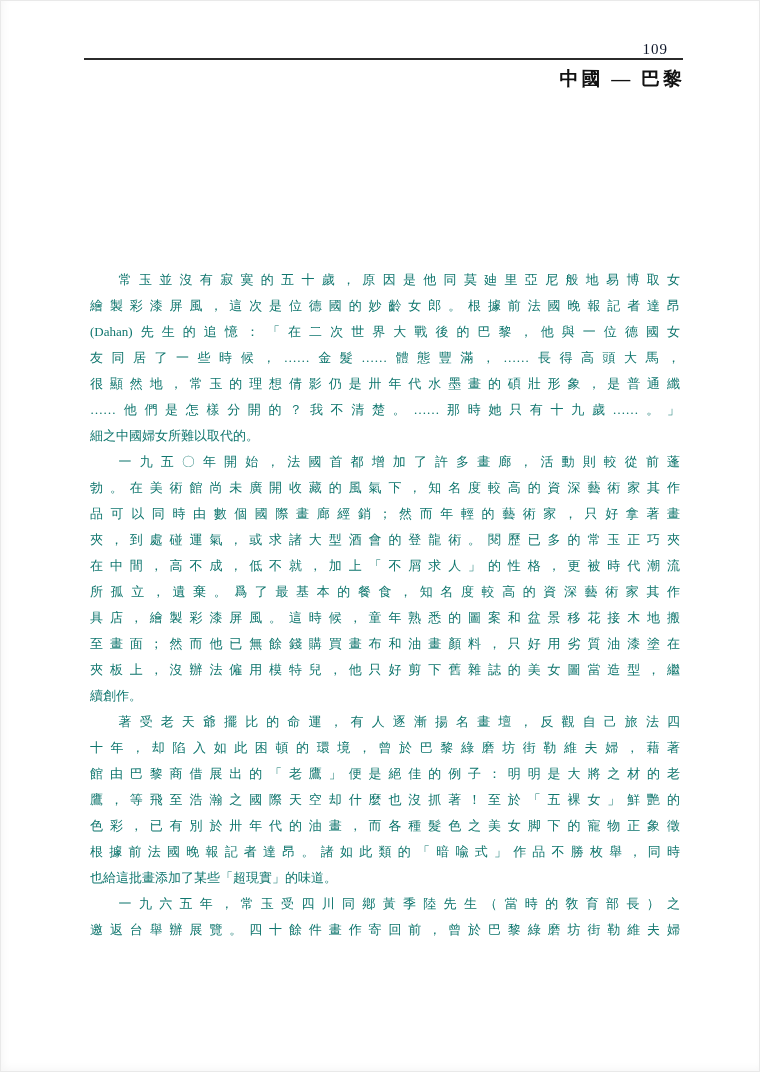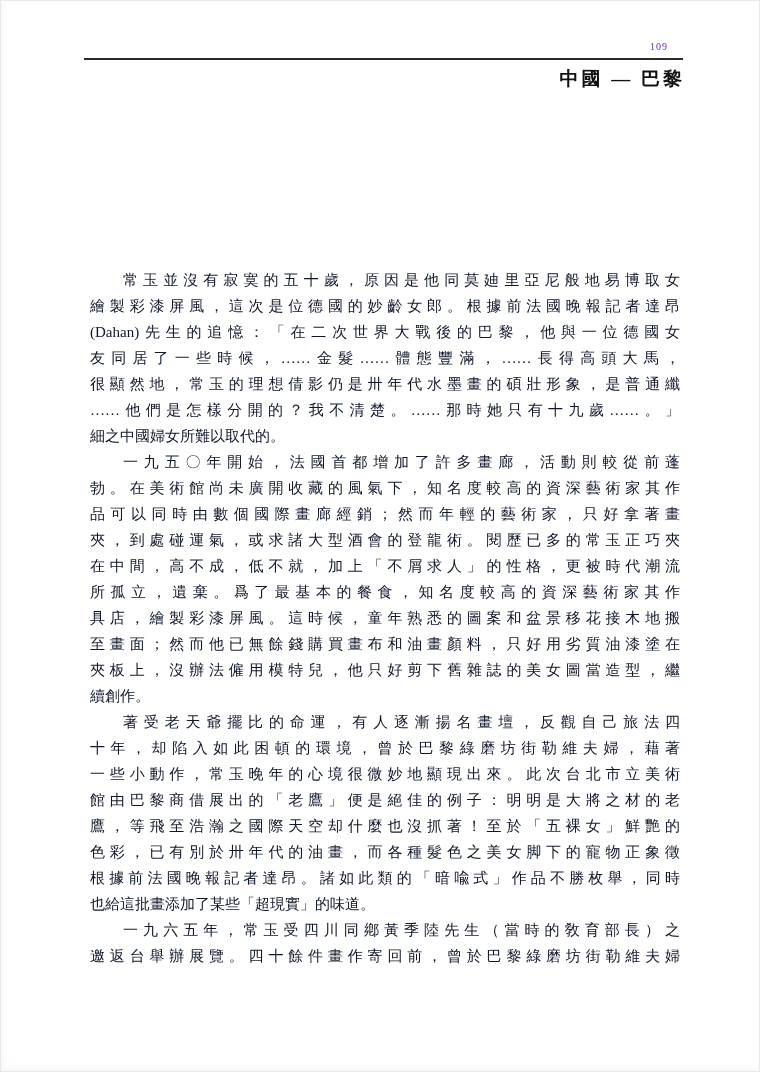--- a/index.html
+++ b/index.html
@@ -11,23 +11,23 @@
     background: #ffffff;
     box-shadow: inset 0 0 0 1px #e9e9e9, inset 3px -3px 8px rgba(0,0,0,0.04);
     overflow: hidden;
     font-family: "Liberation Serif", "DejaVu Serif", serif;
     color: #1f1f1f;
   }
   .page-number {
     position: absolute;
     top: 41px;
     right: 92px;
-    font-size: 10px;
+    font-size: 15px;
     letter-spacing: 1px;
-    color: #6d28d9;
+    color: #0f172a;
   }
   .header-rule {
     position: absolute;
     top: 58px;
     left: 84px;
     width: 599px;
     height: 2px;
     background: #2b2b2b;
   }
   .running-head {
@@ -42,27 +42,27 @@
   .body-text {
     position: absolute;
     top: 267px;
     left: 90px;
     width: 590px;
   }
   .para { margin: 0; padding: 0; }
   .line {
     height: 26px;
     line-height: 26px;
-    font-size: 15px;
+    font-size: 13px;
     text-align: justify;
     text-align-last: justify;
     -moz-text-align-last: justify;
     white-space: nowrap;
     overflow: hidden;
-    color: #0f172a;
+    color: #0f766e;
   }
   .line.first { text-indent: 2.2em; }
   .line.flush-left {
     text-align: right;
     text-align-last: left;
     -moz-text-align-last: left;
   }
 </style>
 </head>
 <body>
@@ -89,21 +89,20 @@
         <div class="line">在中間，高不成，低不就，加上「不屑求人」的性格，更被時代潮流</div>
         <div class="line">所孤立，遺棄。爲了最基本的餐食，知名度較高的資深藝術家其作</div>
         <div class="line">具店，繪製彩漆屏風。這時候，童年熟悉的圖案和盆景移花接木地搬</div>
         <div class="line">至畫面；然而他已無餘錢購買畫布和油畫顏料，只好用劣質油漆塗在</div>
         <div class="line">夾板上，沒辦法僱用模特兒，他只好剪下舊雜誌的美女圖當造型，繼</div>
         <div class="line flush-left">續創作。</div>
       </div>
       <div class="para">
         <div class="line first">著受老天爺擺比的命運，有人逐漸揚名畫壇，反觀自己旅法四</div>
         <div class="line">十年，却陷入如此困頓的環境，曾於巴黎綠磨坊街勒維夫婦，藉著</div>
-        <div class="line">一些小動作，常玉晚年的心境很微妙地顯現出來。此次台北市立美術</div>
         <div class="line">館由巴黎商借展出的「老鷹」便是絕佳的例子：明明是大將之材的老</div>
         <div class="line">鷹，等飛至浩瀚之國際天空却什麼也沒抓著！至於「五裸女」鮮艷的</div>
         <div class="line">色彩，已有別於卅年代的油畫，而各種髮色之美女脚下的寵物正象徵</div>
         <div class="line">根據前法國晚報記者達昂。諸如此類的「暗喩式」作品不勝枚舉，同時</div>
         <div class="line flush-left">也給這批畫添加了某些「超現實」的味道。</div>
       </div>
       <div class="para">
         <div class="line first">一九六五年，常玉受四川同鄕黃季陸先生（當時的敎育部長）之</div>
         <div class="line">邀返台舉辦展覽。四十餘件畫作寄回前，曾於巴黎綠磨坊街勒維夫婦</div>
       </div>

